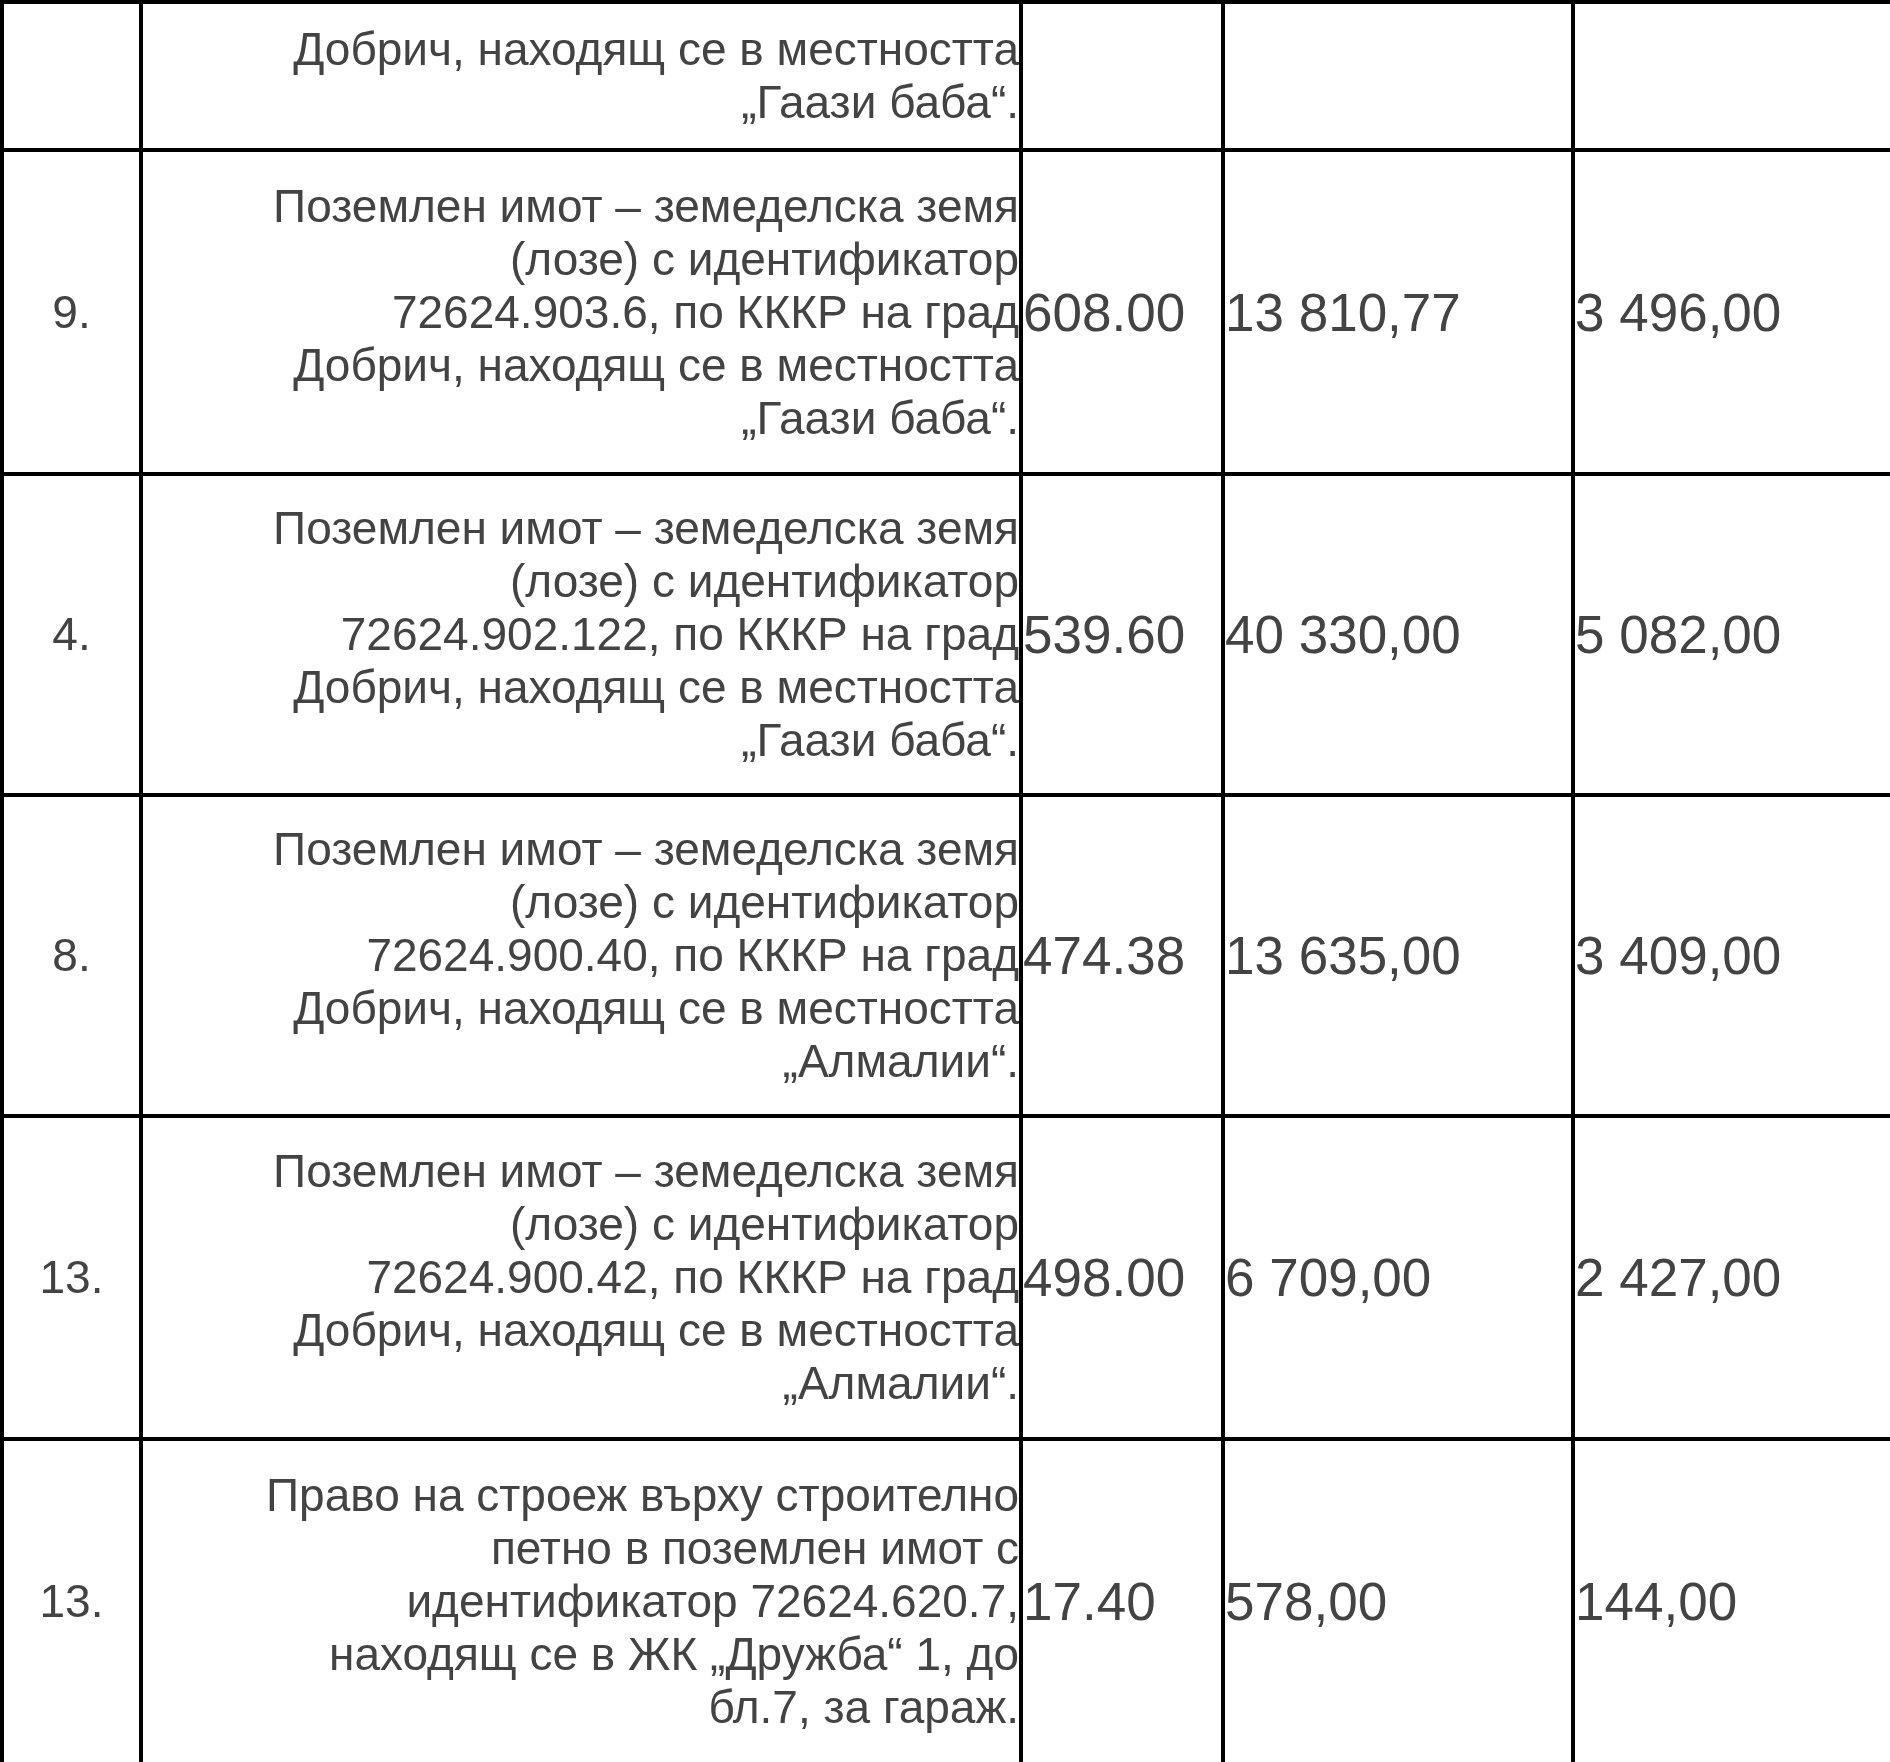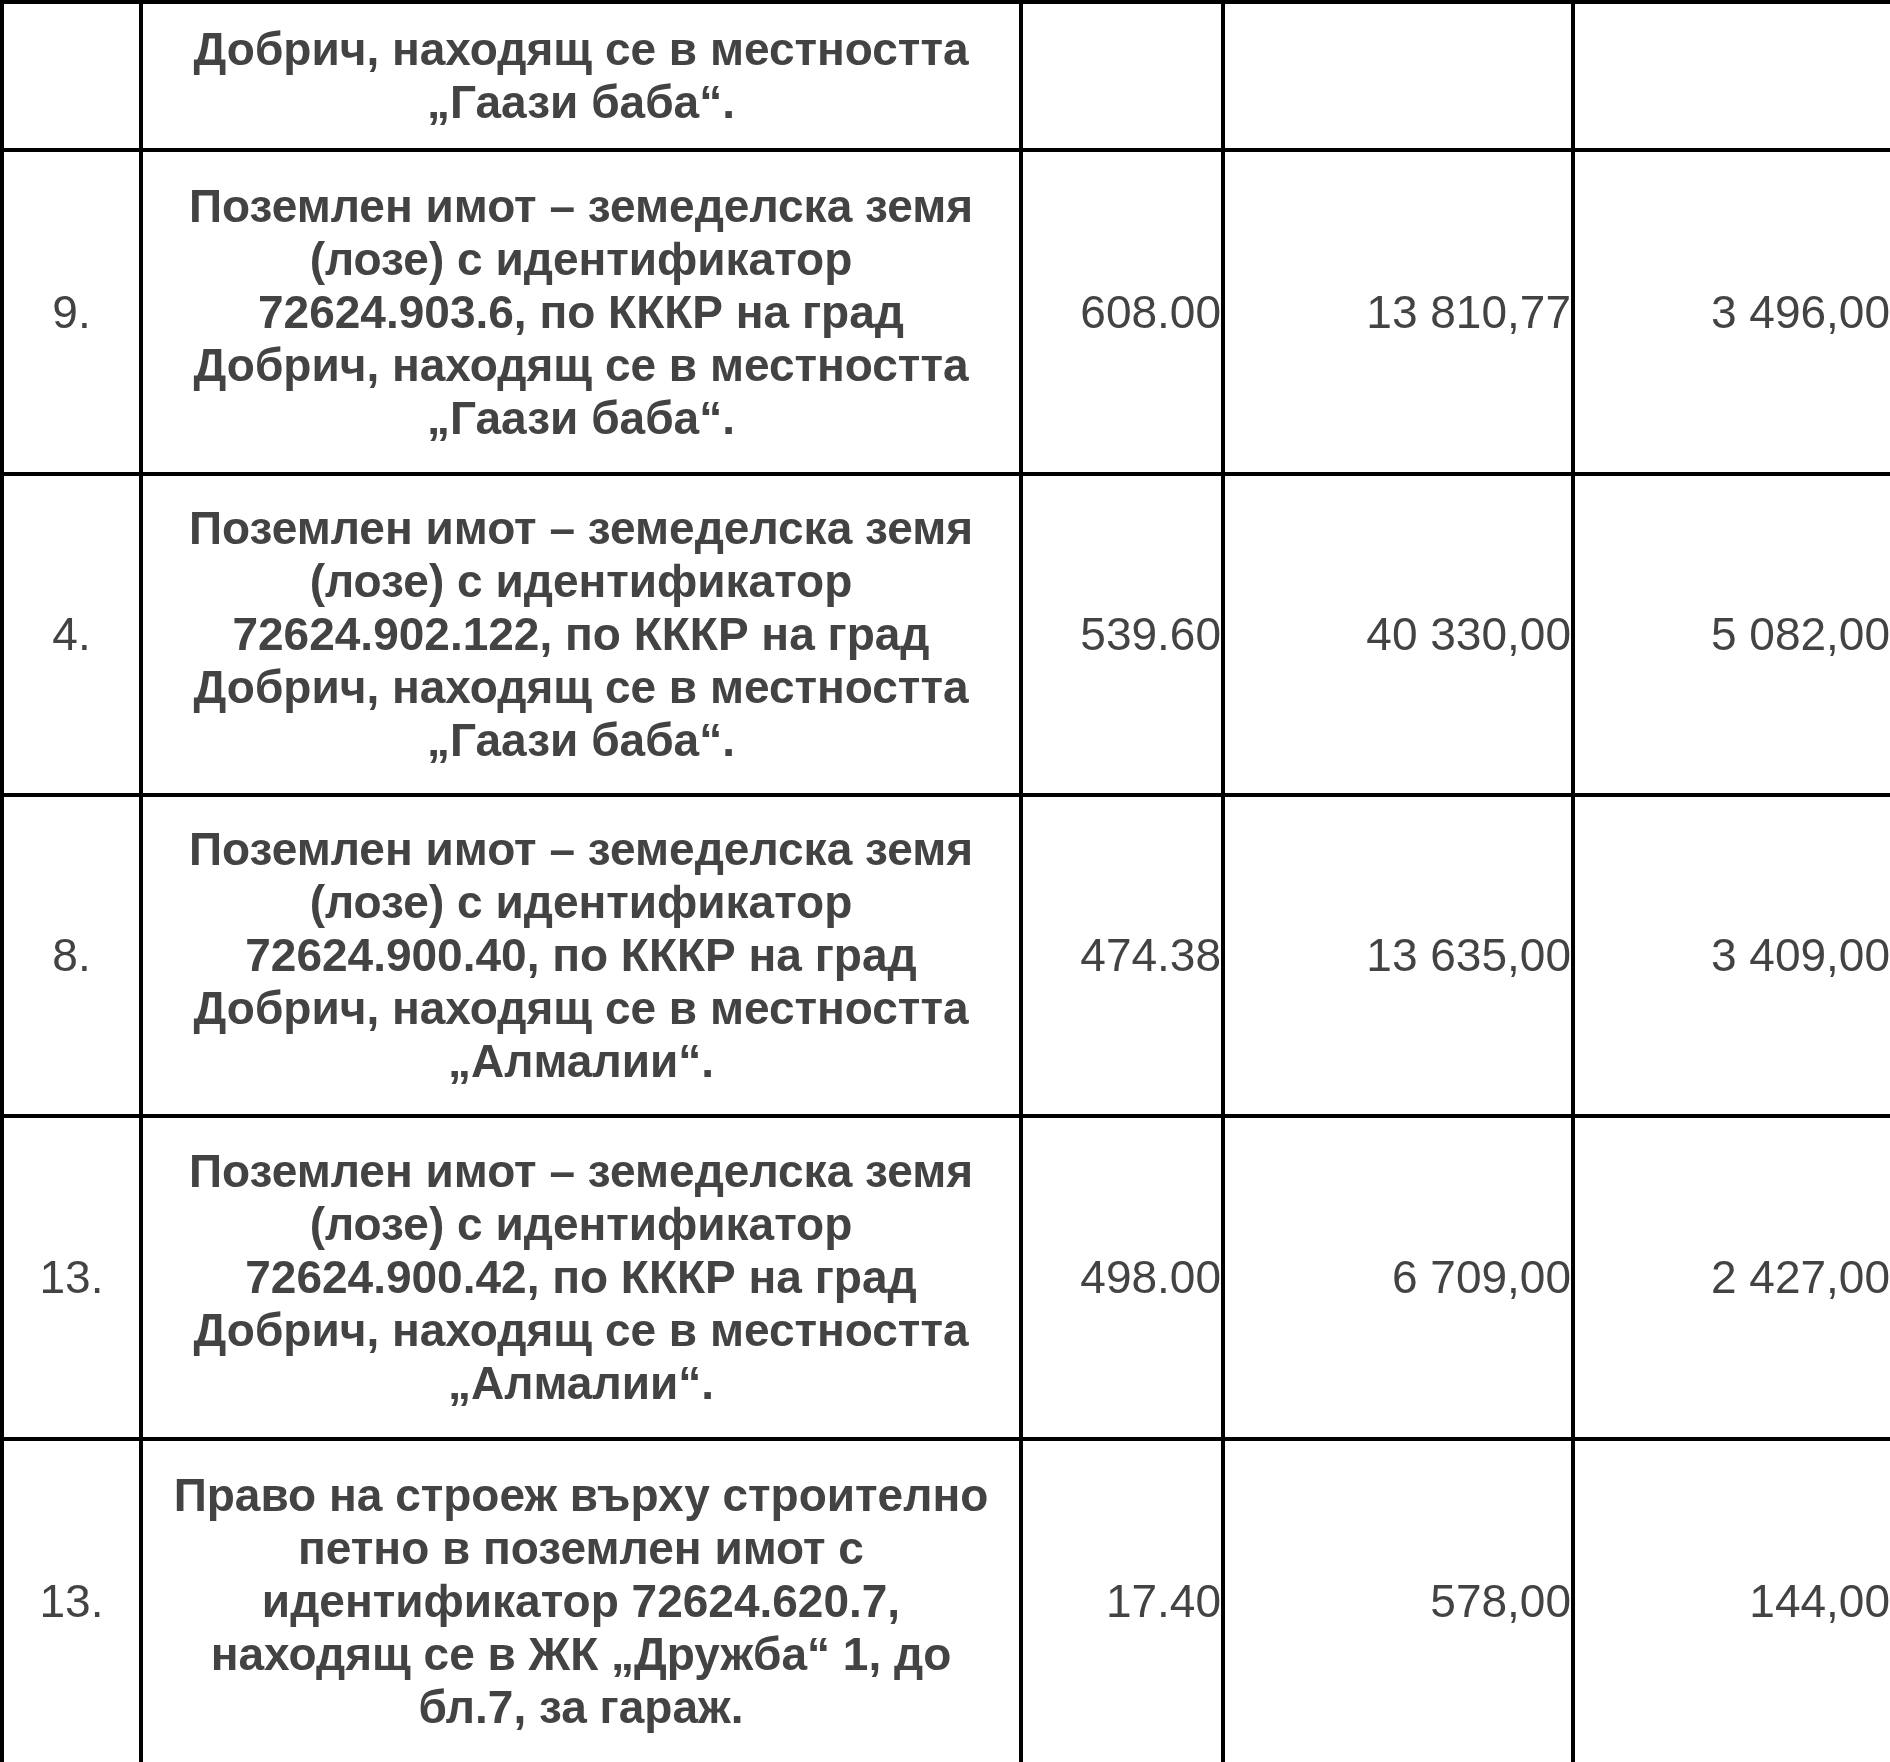--- a/index.html
+++ b/index.html
@@ -24,26 +24,25 @@
   td.c-no {
     text-align: center;
     font-size: 46px;
     line-height: 53px;
   }
   td.c-desc {
     font-size: 46px;
     line-height: 53px;
     white-space: pre;          
     padding: 8px 8px 8px 16px;
-    text-align: center;
-    font-weight: bold;
+    text-align: right;
   }
   td.c-val {
-    text-align: right;
-    font-size: 46px;
+    text-align: left;
+    font-size: 53px;
     line-height: 53px;
   }
   
   tr.row-0 { height: 148px; }
   tr.row-1 { height: 324px; }
   tr.row-2 { height: 321px; }
   tr.row-3 { height: 321px; }
   tr.row-4 { height: 323px; }
   tr.row-5 { height: 325px; }
 </style>

